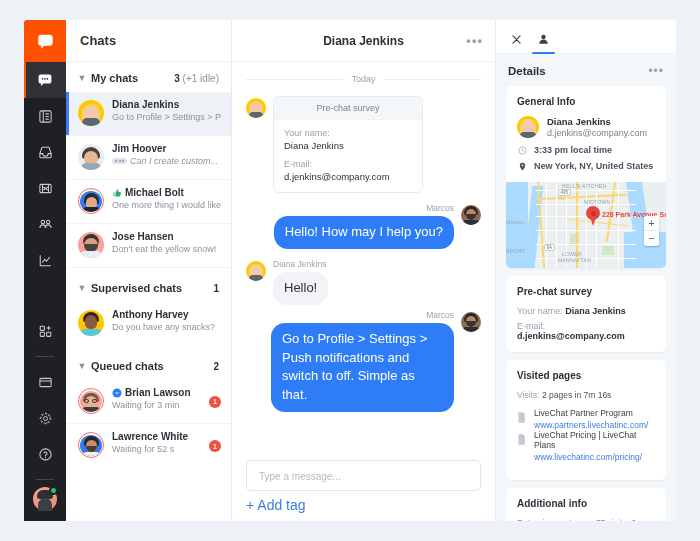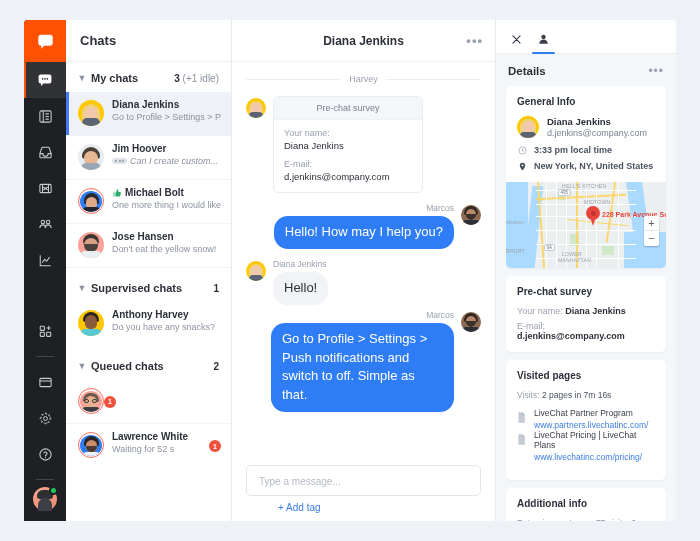--- a/index.html
+++ b/index.html
@@ -206,21 +206,21 @@
   }
   .composer-placeholder { font-size: 10px; color: #b3b9c4; }
   .composer-bottom {
     display: flex; align-items: center; margin-top: 16px;
   }
   .composer-icons { display: flex; align-items: center; gap: 9px; flex: 1 1 auto; color: #8b939f; }
   .send-btn {
     background: #2f7df6; color: #fff; font-size: 9.5px; font-weight: bold;
     border: none; border-radius: 4px; padding: 6px 14px; cursor: pointer;
   }
-  .add-tag { font-size: 10px; color: #3b7de0; margin-top: 6px; margin-left: 32px; }
+  .add-tag { font-size: 14px; color: #3b7de0; margin-top: 6px; }
 
   
   .details {
     width: 180px; flex: 0 0 180px;
     background: #f4f7fa; display: flex; flex-direction: column;
   }
   .details-tabs {
     height: 34px; flex: 0 0 34px;
     display: flex; align-items: center; gap: 14px;
     padding: 0 14px; background: #ffffff;
@@ -529,20 +529,30 @@
       <div class="av-ring">
         <div class="ring"></div>
         <div class="avatar" style="background:#f9a39a">
           <div style="position:absolute;left:3px;top:2px;width:16px;height:9px;background:#6b5a4c;border-radius:8px 8px 2px 2px"></div>
           <div style="position:absolute;left:5px;top:5px;width:12px;height:12px;background:#e8b08e;border-radius:6px 6px 5px 5px"></div>
           <div style="position:absolute;left:4px;top:8px;width:5px;height:4px;border:1px solid #3c3c3c;border-radius:2px"></div>
           <div style="position:absolute;left:12px;top:8px;width:5px;height:4px;border:1px solid #3c3c3c;border-radius:2px"></div>
           <div style="position:absolute;left:1px;top:16px;width:20px;height:9px;background:#3a3f46;border-radius:5px 5px 0 0"></div>
         </div>
       </div>
+      <div class="chat-meta">
+        <div class="chat-name">
+          <svg class="mini-icon" viewBox="0 0 20 20">
+            <circle cx="10" cy="10" r="9" fill="#2f7df6"></circle>
+            <path d="M5 12.2 L9 8 L11.2 10.2 L15 7.6 L11 12 L8.8 9.8 Z" fill="#fff"></path>
+          </svg>
+          <span>Brian Lawson</span>
+        </div>
+        <div class="chat-prev">Waiting for 3 min</div>
+      </div>
       <div class="badge-red">1</div>
     </div>
 
     <div class="chat-row noborder">
       <div class="av-ring">
         <div class="ring"></div>
         <div class="avatar" style="background:#2f7df6">
           <div style="position:absolute;left:4px;top:1px;width:15px;height:10px;background:#2b2420;border-radius:8px 8px 2px 2px"></div>
           <div style="position:absolute;left:6px;top:5px;width:11px;height:12px;background:#c98f6a;border-radius:6px 6px 5px 5px"></div>
           <div style="position:absolute;left:6px;top:11px;width:11px;height:6px;background:#4a3c32;border-radius:0 0 6px 6px"></div>
@@ -558,21 +568,21 @@
   </div>
 
   <div class="feed">
     <div class="feed-header">
       <span>Diana Jenkins</span>
       <span class="dots">•••</span>
     </div>
 
     <div class="feed-body">
       <div class="daysep">
-        <span>Harvey</span>
+        <span>Today</span>
       </div>
 
       <div class="msg-block">
         <div class="msg-avatar" style="background:#ffc800">
           <div style="position:absolute;left:3px;top:3px;width:14px;height:17px;background:#f0d27a;border-radius:7px 7px 5px 5px"></div>
           <div style="position:absolute;left:5px;top:5px;width:10px;height:11px;background:#f2c9ae;border-radius:5px 5px 4px 4px"></div>
           <div style="position:absolute;left:3px;top:14px;width:14px;height:8px;background:#5a6472;border-radius:4px 4px 0 0"></div>
         </div>
         <div class="msg-col l">
           <div class="survey-card">

